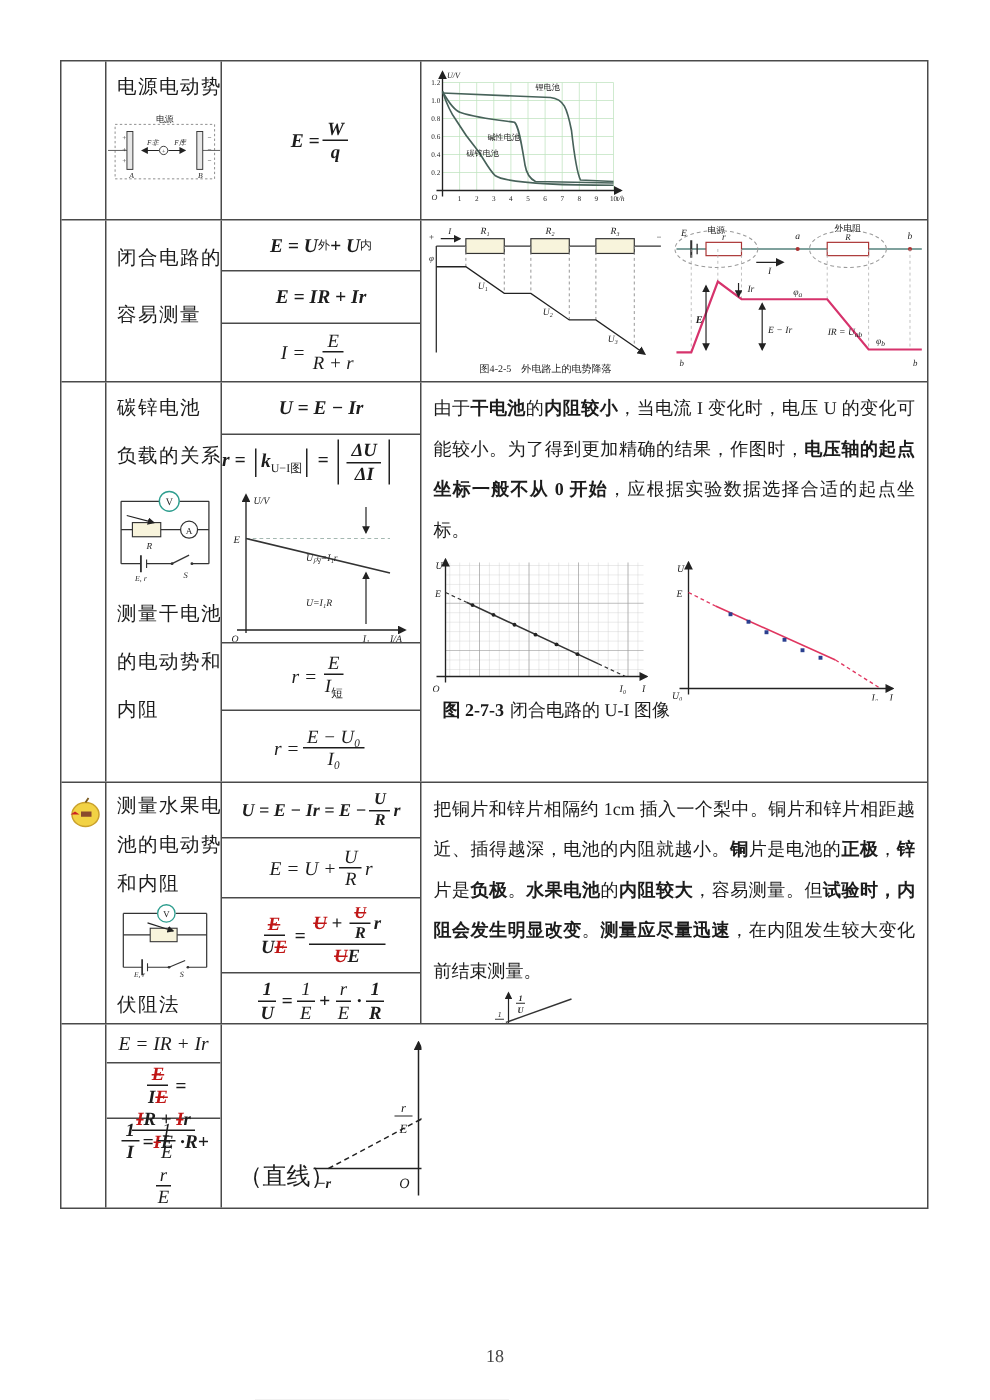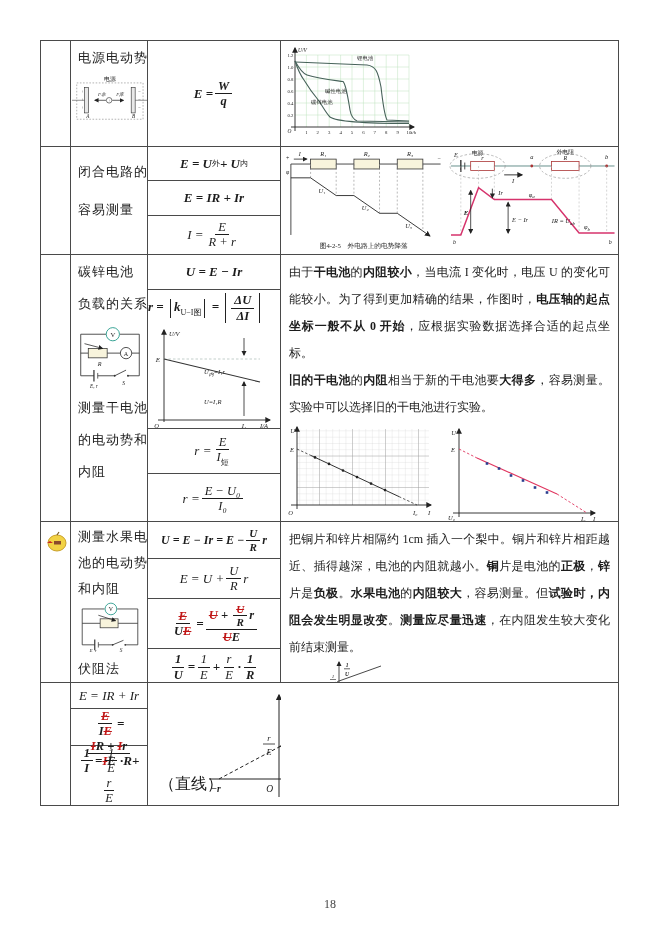--- a/index.html
+++ b/index.html
@@ -288,23 +288,20 @@
         <span class="frac">
               <span class="num i">E − U₀</span>
               <span class="den i">I₀</span>
             </span>
       </div>
     </div>
     <div class="cell">
       <div class="para">
         <span>由于</span><span class="b">干电池</span><span>的</span><span class="b">内阻较小</span><span>，当电流 I 变化时，电压 U 的变化可能较小。为了得到更加精确的结果，作图时，</span><span class="b">电压轴的起点坐标一般不从 0 开始</span><span>，应根据实验数据选择合适的起点坐标。</span>
       </div>
-      <div class="para" style="padding-top:0">
-        <span class="b">旧的干电池</span><span>的</span><span class="b">内阻</span><span>相当于新的干电池要</span><span class="b">大得多</span><span>，容易测量。实验中可以选择旧的干电池进行实验。</span>
-      </div>
       <div class="graphsrow">
         <svg width="146" height="96" viewBox="0 0 146 96">
           <rect x="10" y="4" width="132" height="76" fill="url(#gridS)"></rect>
           <rect x="10" y="4" width="132" height="76" fill="url(#gridL)" fill-opacity="0.9"></rect>
           <line x1="10" y1="84" x2="10" y2="2" stroke="#222" stroke-width="0.9" marker-end="url(#arr)"></line>
           <line x1="4" y1="80" x2="144" y2="80" stroke="#222" stroke-width="0.9" marker-end="url(#arr)"></line>
           <text x="8" y="8" font-size="6.5" class="ti" text-anchor="end">U</text>
           <text x="7" y="27" font-size="6.5" class="ti" text-anchor="end">E</text>
           <line x1="10" y1="24" x2="24" y2="30.5" stroke="#333" stroke-width="0.8" stroke-dasharray="2.5,2"></line>
           <line x1="24" y1="30.5" x2="112" y2="71.6" stroke="#333" stroke-width="1"></line>

